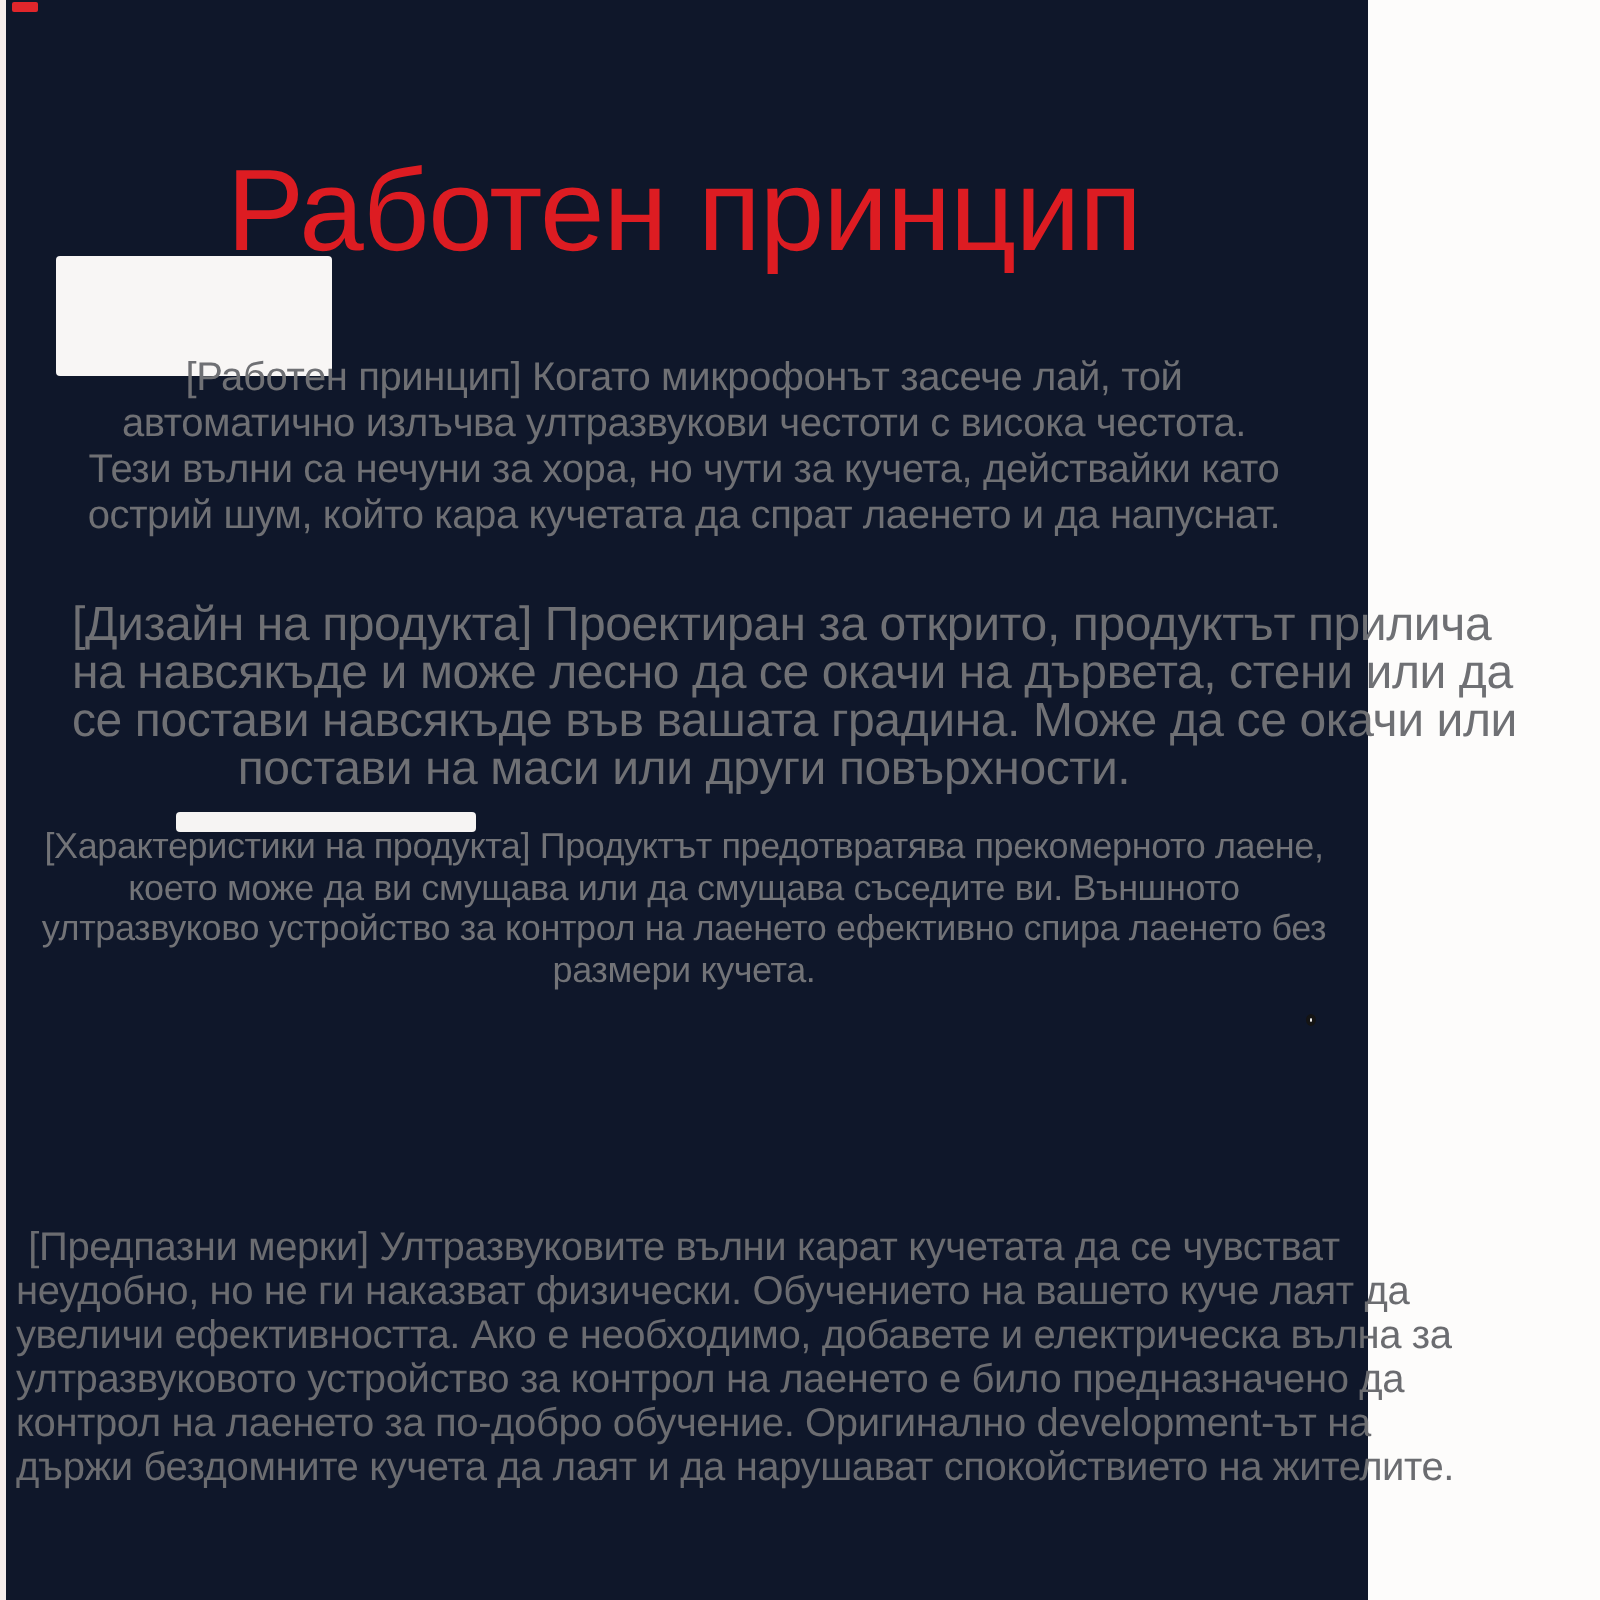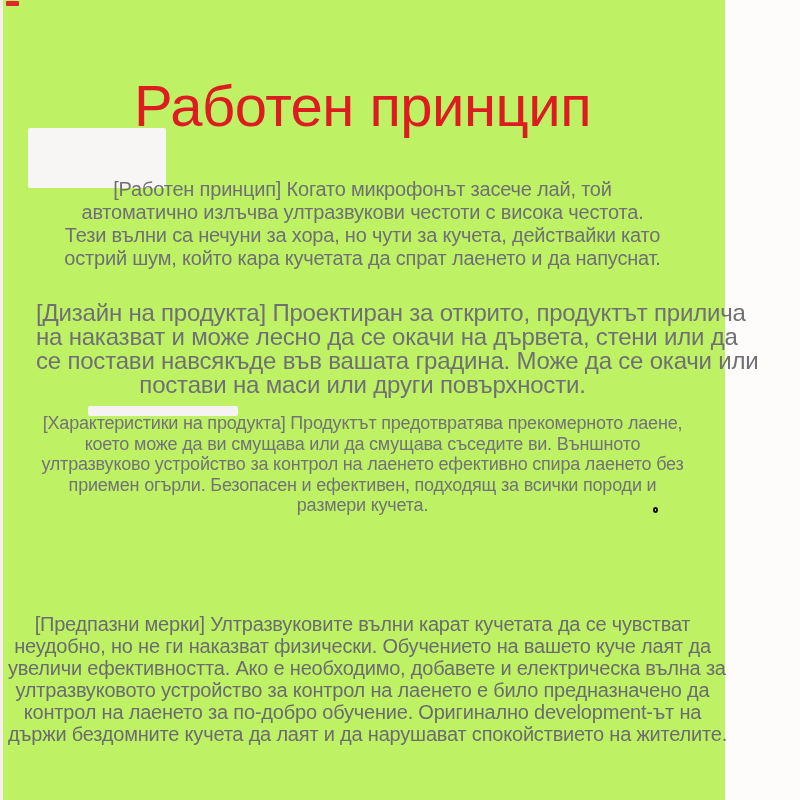--- a/index.html
+++ b/index.html
@@ -10,22 +10,21 @@
     width: 800px;
     height: 800px;
     background: #fdfcfb;
     overflow: hidden;
     font-family: "Liberation Sans", "DejaVu Sans", sans-serif;
   }
   .page {
     position: relative;
     width: 684px;
     height: 800px;
-    background: #bef264;
-    padding-left: 41px;
+    background: #0f172a;
   }
   
   .edge-tint {
     position: absolute;
     left: 0; top: 0; bottom: 0;
     width: 3px;
     background: #f6eeec;
   }
   .page-title {
     position: absolute;
@@ -121,30 +120,29 @@
 
   <div class="section sec-working-principle">
     <div class="line">[Работен принцип] Когато микрофонът засече лай, той</div>
     <div class="line">автоматично излъчва ултразвукови честоти с висока честота.</div>
     <div class="line">Тези вълни са нечуни за хора, но чути за кучета, действайки като</div>
     <div class="line">острий шум, който кара кучетата да спрат лаенето и да напуснат.</div>
   </div>
 
   <div class="section sec-product-design">
     <div class="line">[Дизайн на продукта] Проектиран за открито, продуктът прилича</div>
-    <div class="line">на наказват и може лесно да се окачи на дървета, стени или да</div>
+    <div class="line">на навсякъде и може лесно да се окачи на дървета, стени или да</div>
     <div class="line">се постави навсякъде във вашата градина. Може да се окачи или</div>
     <div class="line">постави на маси или други повърхности.</div>
   </div>
 
   <div class="section sec-product-features">
     <div class="line">[Характеристики на продукта] Продуктът предотвратява прекомерното лаене,</div>
     <div class="line">което може да ви смущава или да смущава съседите ви. Външното</div>
     <div class="line">ултразвуково устройство за контрол на лаенето ефективно спира лаенето без</div>
-    <div class="line">приемен огърли. Безопасен и ефективен, подходящ за всички породи и</div>
     <div class="line">размери кучета.</div>
   </div>
 
   <div class="ink-dot"></div>
 
   <div class="section sec-precautions">
     <div class="line">[Предпазни мерки] Ултразвуковите вълни карат кучетата да се чувстват</div>
     <div class="line">неудобно, но не ги наказват физически. Обучението на вашето куче лаят да</div>
     <div class="line">увеличи ефективността. Ако е необходимо, добавете и електрическа вълна за</div>
     <div class="line">ултразвуковото устройство за контрол на лаенето е било предназначено да</div>

